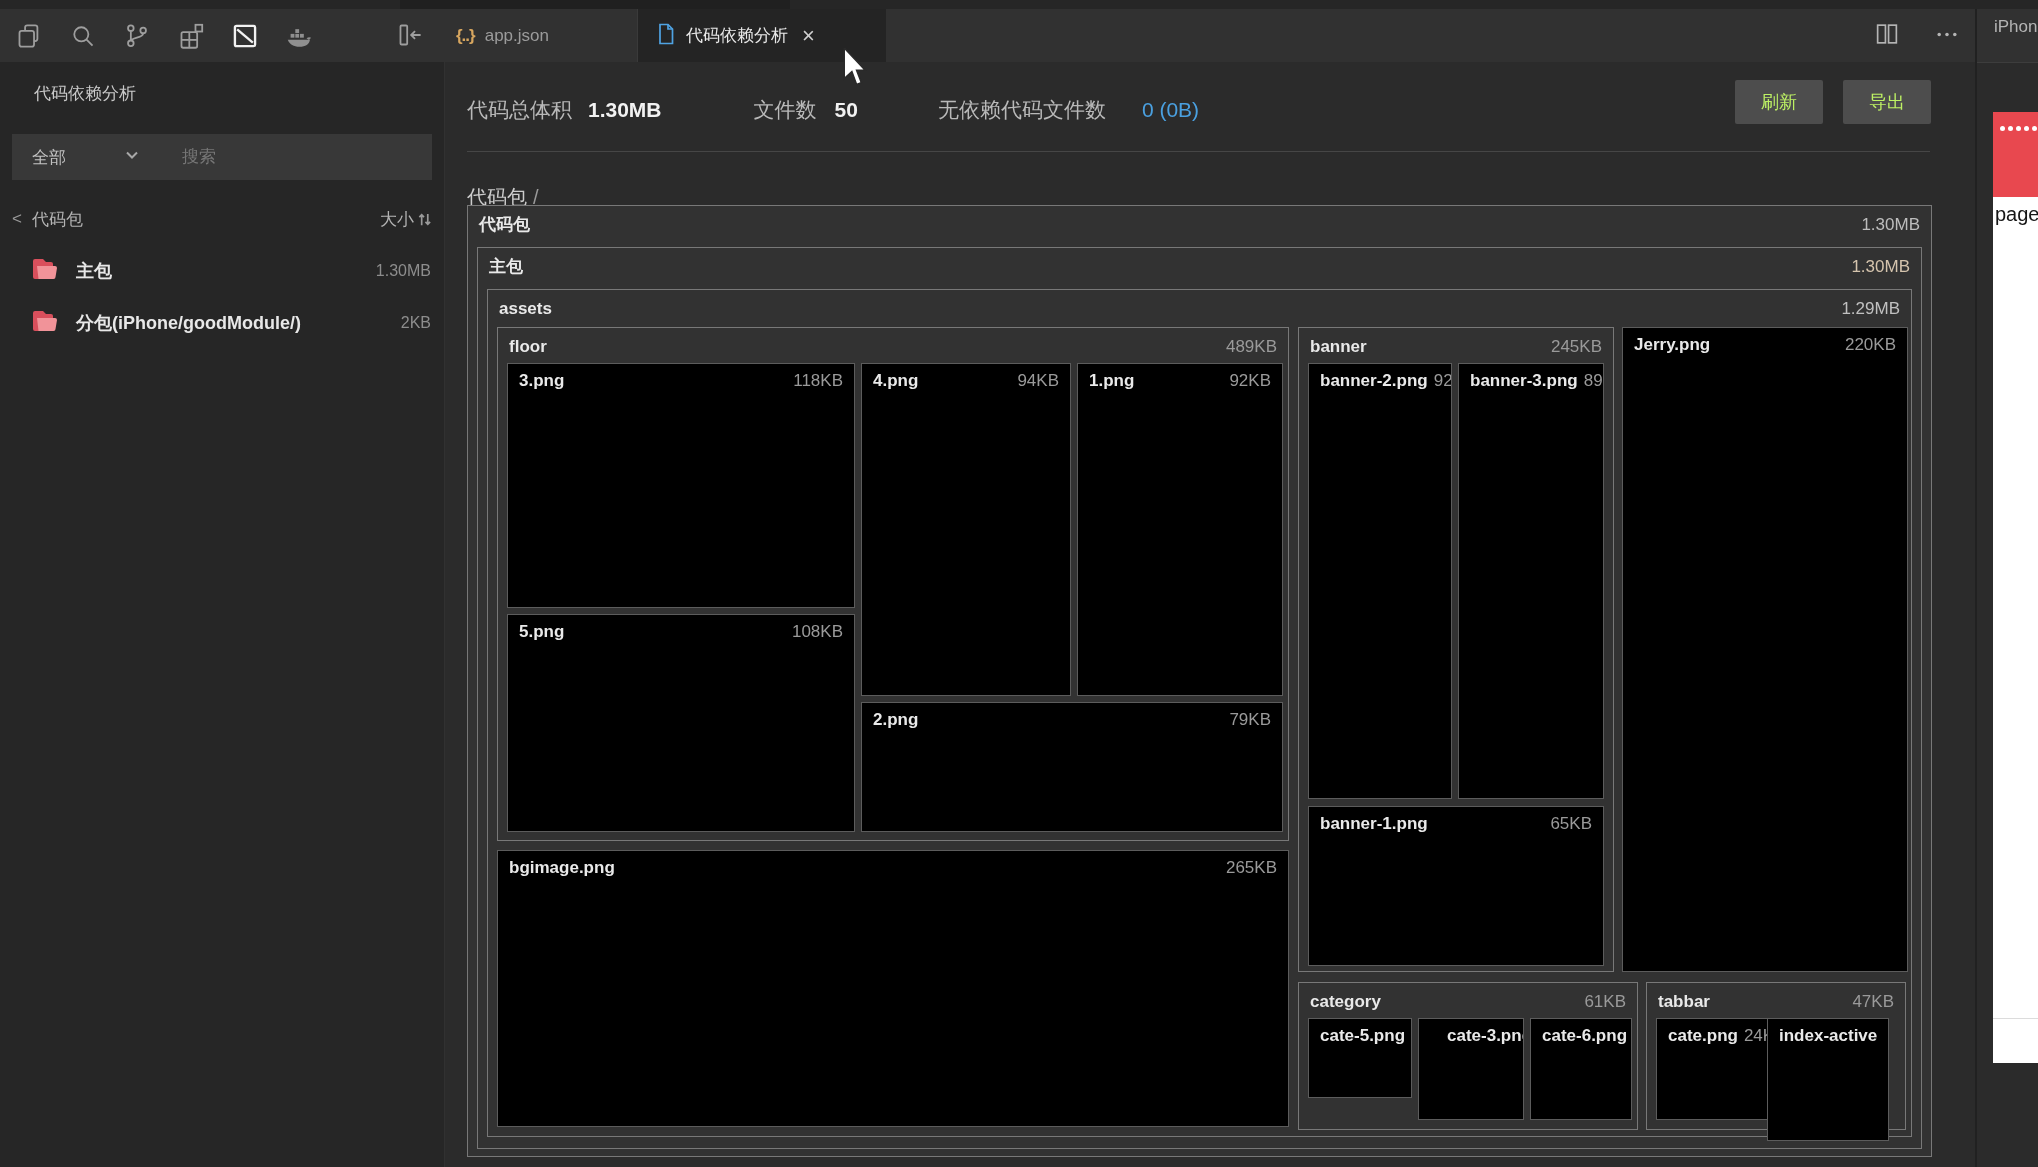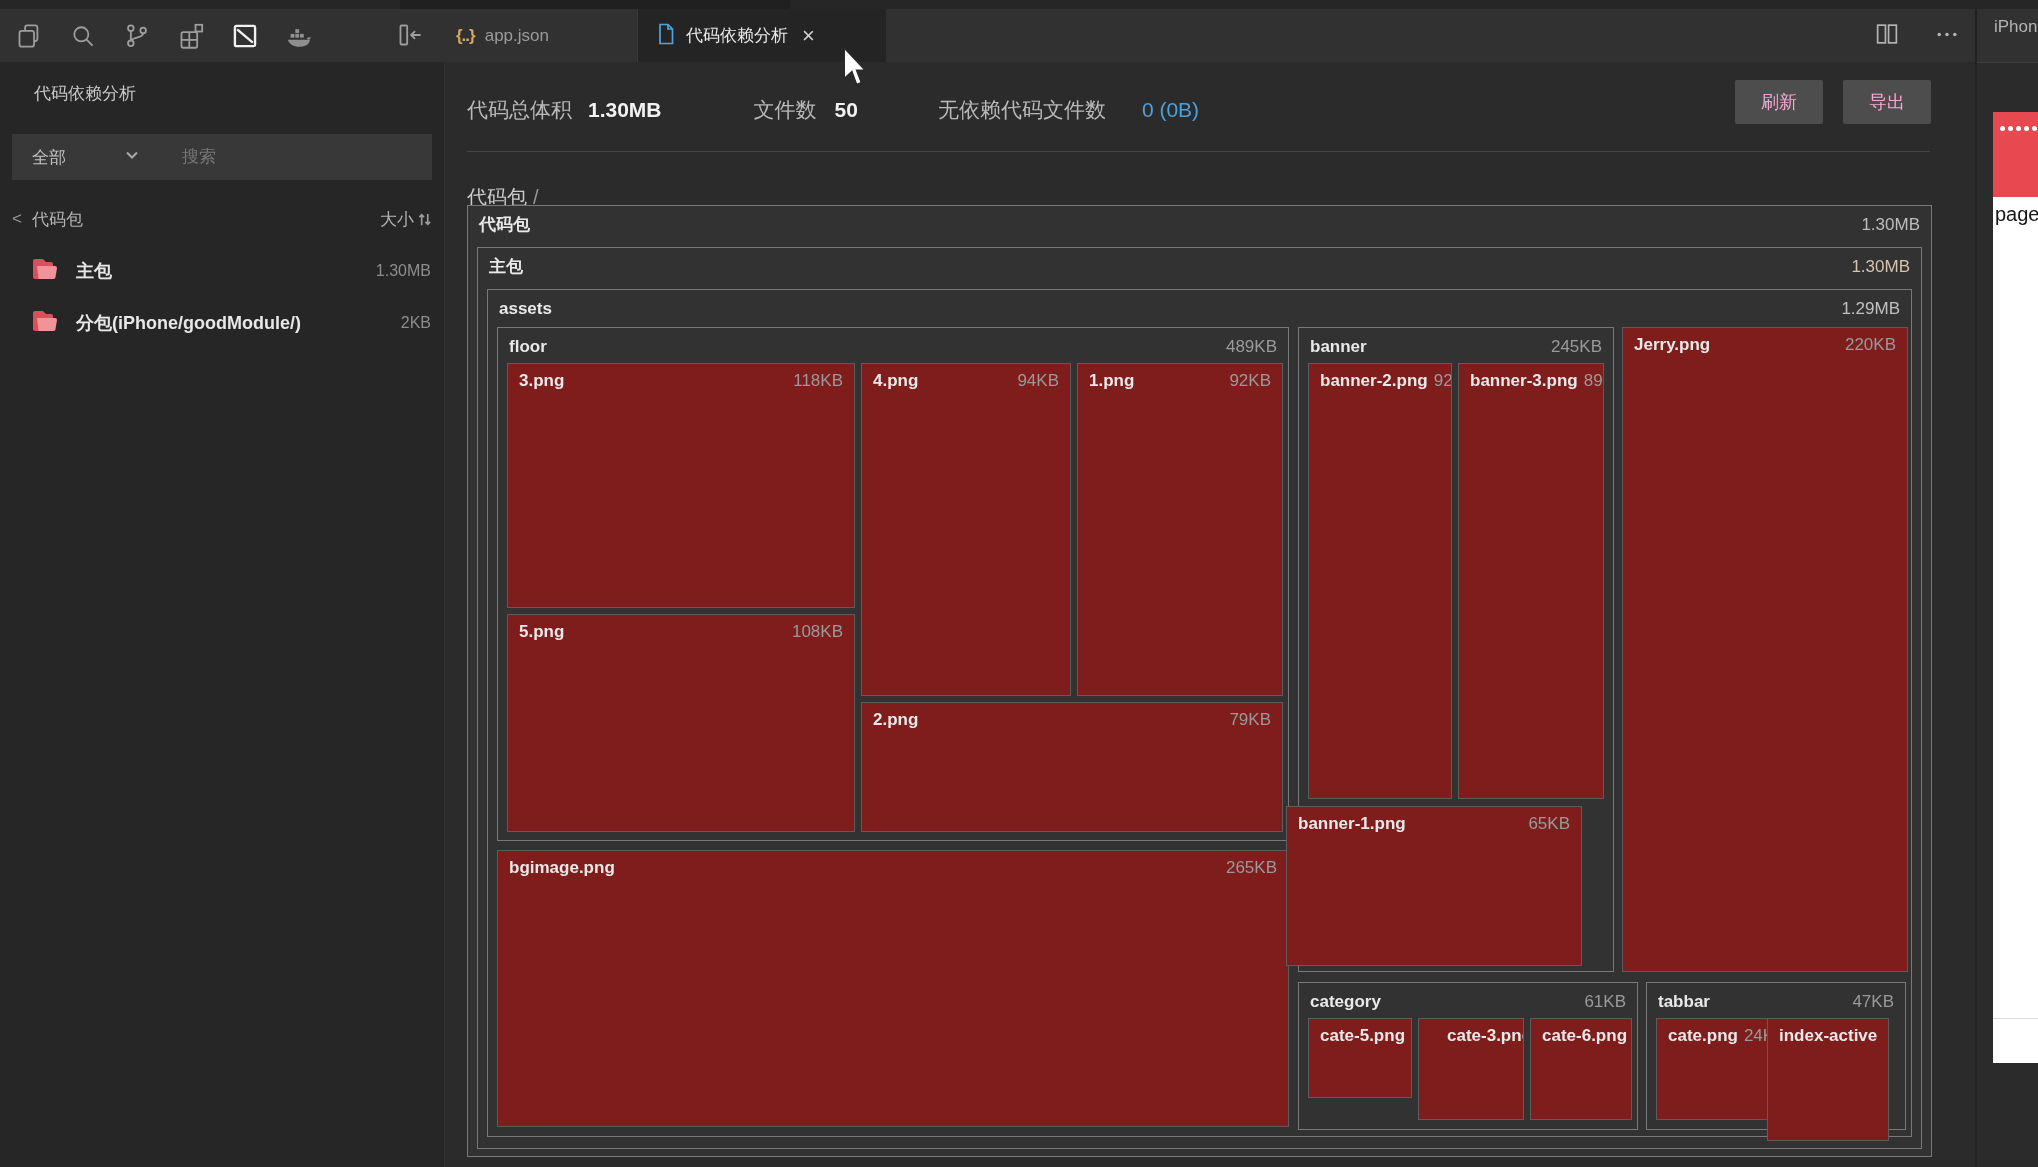--- a/index.html
+++ b/index.html
@@ -50,30 +50,30 @@
   .sb-item { position:absolute; left:0; width:445px; height:50px; display:flex; align-items:center; cursor:pointer; }
   .sb-item .fold { margin-left:32px; }
   .sb-item .ilabel { margin-left:14px; color:#e8e8e8; font-size:18px; font-weight:bold; white-space:nowrap; }
   .sb-item .isize { margin-left:auto; margin-right:14px; color:#8d8d8d; font-size:16px; }
 
   
   .stats { position:absolute; left:467px; top:88px; height:44px; display:flex; align-items:center; }
   .stat-label { color:#b9b9b9; font-size:21px; }
   .stat-value { color:#f2f2f2; font-size:21px; font-weight:bold; }
   .stat-value.blue { font-weight:normal; }
-  .btn { position:absolute; top:80px; width:88px; height:44px; background:#4d4d4d; border:none; border-radius:2px; color:#f9a8d4; font-size:18px; font-family:inherit; cursor:pointer; }
+  .btn { position:absolute; top:80px; width:88px; height:44px; background:#4d4d4d; border:none; border-radius:2px; color:#bef264; font-size:18px; font-family:inherit; cursor:pointer; }
   .btn.refresh { left:1735px; }
   .btn.export { left:1843px; }
   .hdivider { position:absolute; left:467px; top:151px; width:1463px; height:1px; background:#464646; }
   .breadcrumb { position:absolute; left:467px; top:184px; font-size:20px; color:#cccccc; }
   .breadcrumb .sep { color:#999; margin-left:6px; }
 
   
   #treemap { position:absolute; left:467px; top:205px; width:1465px; height:952px; }
-  .tm { position:absolute; border:1px solid #5c5c5c; background:#7f1d1d; }
+  .tm { position:absolute; border:1px solid #5c5c5c; background:#000000; }
   .tm-head { display:flex; align-items:center; justify-content:space-between; height:34px; padding:0 11px; overflow:hidden; white-space:nowrap; }
   .tm.dir > .tm-head { height:37px; }
   .tm-name { color:#e9e9e9; font-size:17px; font-weight:bold; }
   .tm-size { color:#9a9a9a; font-size:17px; margin-left:6px; }
   .tm.outer { background:#2f2f2f; border-color:#7e7e7e; }
   .tm.mainpkg { background:#4a3222; border-color:#5e3e27; }
   .tm.mainpkg .tm-size { color:#d5c4ad; }
   .tm.assets { background:#323232; border-color:#8c8c8c; }
   .tm.dir { background:#323232; border-color:#787878; }
 
@@ -323,21 +323,21 @@
           <span class="tm-name">banner-2.png</span>
           <span class="tm-size">92</span>
         </div>
     </div>
     <div class="tm" style="left:991px;top:158px;width:146px;height:436px;">
       <div class="tm-head">
           <span class="tm-name">banner-3.png</span>
           <span class="tm-size">89</span>
         </div>
     </div>
-    <div class="tm" style="left:819px;top:601px;width:296px;height:160px;">
+    <div class="tm" style="left:841px;top:601px;width:296px;height:160px;">
       <div class="tm-head">
           <span class="tm-name">banner-1.png</span>
           <span class="tm-size">65KB</span>
         </div>
     </div>
 
     <div class="tm" style="left:1155px;top:122px;width:286px;height:645px;">
       <div class="tm-head">
           <span class="tm-name">Jerry.png</span>
           <span class="tm-size">220KB</span>

